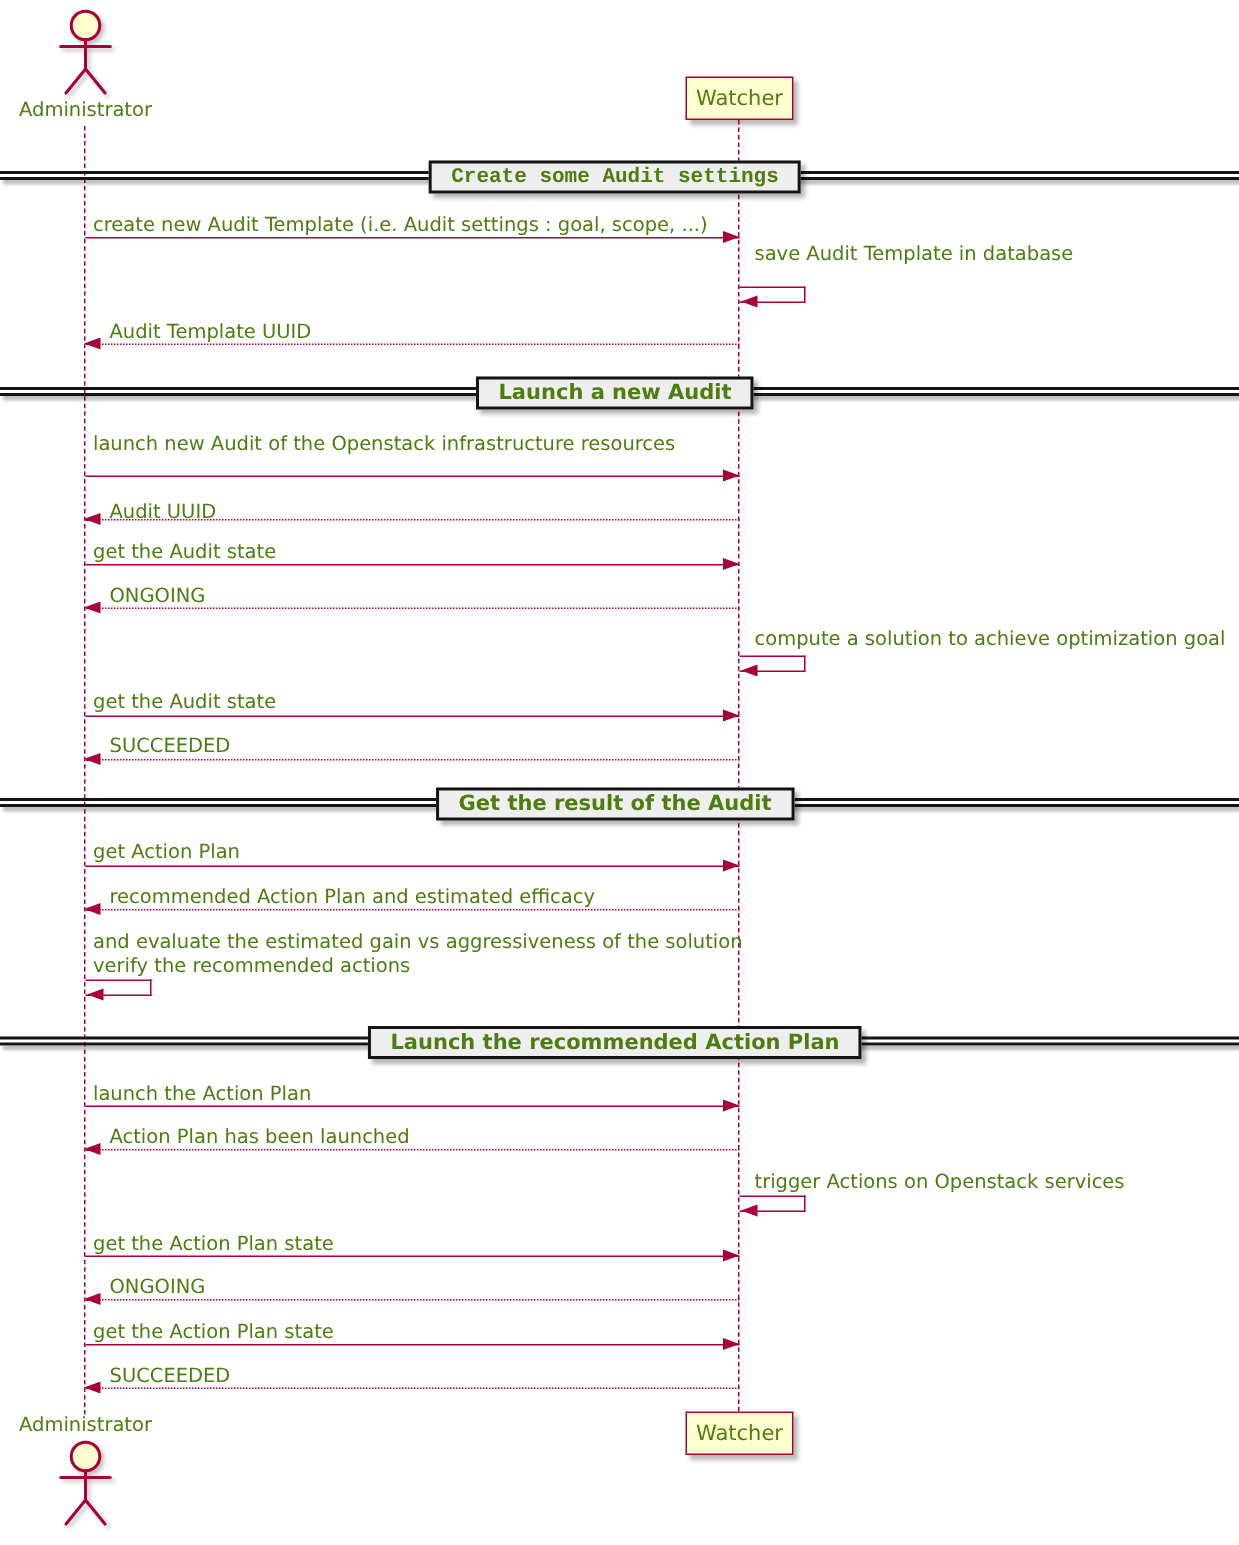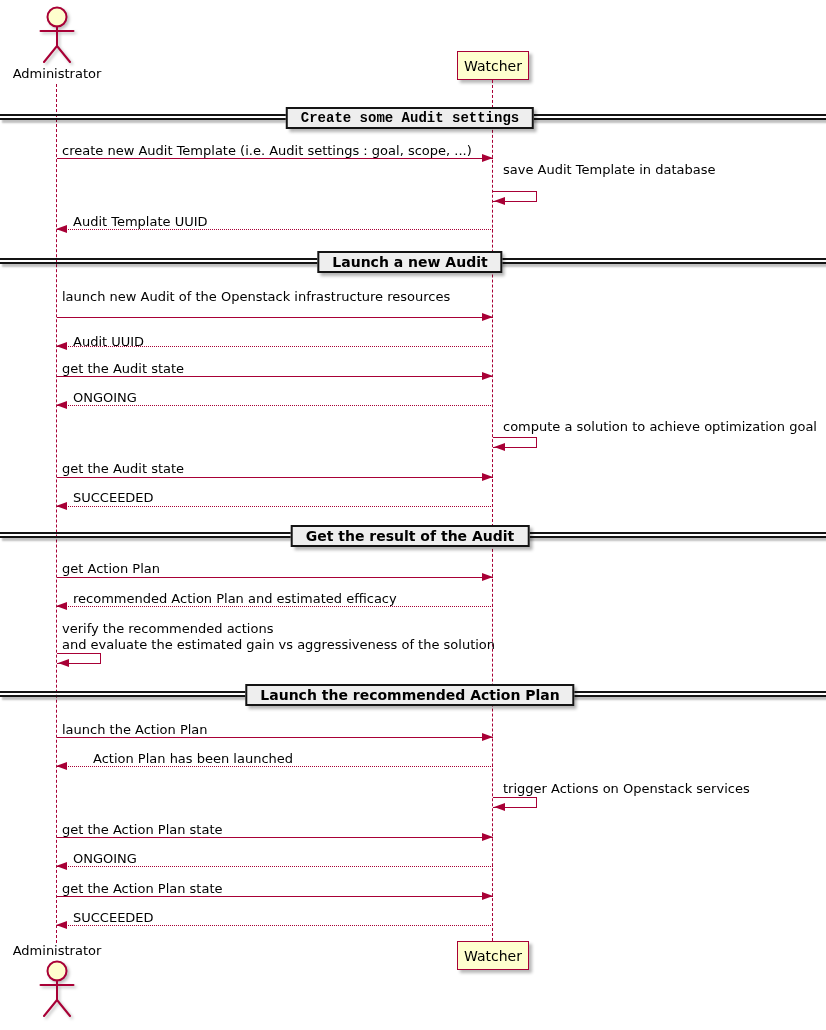--- a/index.html
+++ b/index.html
@@ -1,18 +1,18 @@
 <!DOCTYPE html>
 <html style="--accent: #A80036; --pfill: #FEFECE; --dfill: #EEEEEE;"><head>
 <meta charset="utf-8">
 <style>
   html,body{margin:0;padding:0;background:#ffffff;}
   #diagram{
     position:relative;width:826px;height:1030px;background:#fff;
-    font-family:"DejaVu Sans","Liberation Sans",sans-serif;color:#000000;overflow:hidden;
+    font-family:"DejaVu Sans","Liberation Sans",sans-serif;color:#4d7c0f;overflow:hidden;
   }
   .participant{
     position:absolute;left:457px;width:72px;height:29px;box-sizing:border-box;
     background:var(--pfill);border:1.8px solid var(--accent);
     display:flex;align-items:center;justify-content:center;
     font-size:14px;box-shadow:3px 3px 3px rgba(0,0,0,.28);
   }
   .actor-label{position:absolute;left:3px;width:108px;text-align:center;font-size:13px;}
   .actor-figure{position:absolute;left:37px;width:40px;height:68px;
     filter:drop-shadow(2.5px 2.5px 1.5px rgba(0,0,0,.25));}
@@ -121,33 +121,33 @@
       <div>get Action Plan</div>
     </div>
     <div class="mline solid" style="left: 57px; top: 577px; width: 436px;"></div>
     <div class="head hr" style="left: 482px; top: 572.5px;"></div>
     <div class="lbl" style="left: 73px; top: 591px;">
       <div>recommended Action Plan and estimated efficacy</div>
     </div>
     <div class="mline dotted" style="left: 57px; top: 606px; width: 436px;"></div>
     <div class="head hl" style="left: 56px; top: 601.5px;"></div>
     <div class="lbl" style="left: 62px; top: 621px;">
+      <div>and evaluate the estimated gain vs aggressiveness of the solution</div>
       <div>verify the recommended actions</div>
-      <div>and evaluate the estimated gain vs aggressiveness of the solution</div>
     </div>
     <div class="selfloop" style="left: 57px; top: 653px;"></div>
     <div class="head hl" style="left: 58px; top: 658.5px;"></div>
     <div class="divider-line" style="top: 691px;"></div>
     <div class="divider-box" style="top: 684px; left: 410px;">Launch the recommended Action Plan</div>
     <div class="lbl" style="left: 62px; top: 722px;">
       <div>launch the Action Plan</div>
     </div>
     <div class="mline solid" style="left: 57px; top: 737px; width: 436px;"></div>
     <div class="head hr" style="left: 482px; top: 732.5px;"></div>
-    <div class="lbl" style="left: 73px; top: 751px; margin-left: 20px;">
+    <div class="lbl" style="left: 73px; top: 751px;">
       <div>Action Plan has been launched</div>
     </div>
     <div class="mline dotted" style="left: 57px; top: 766px; width: 436px;"></div>
     <div class="head hl" style="left: 56px; top: 761.5px;"></div>
     <div class="lbl" style="left: 503px; top: 781px;">
       <div>trigger Actions on Openstack services</div>
     </div>
     <div class="selfloop" style="left: 493px; top: 797px;"></div>
     <div class="head hl" style="left: 494px; top: 802.5px;"></div>
     <div class="lbl" style="left: 62px; top: 822px;">

